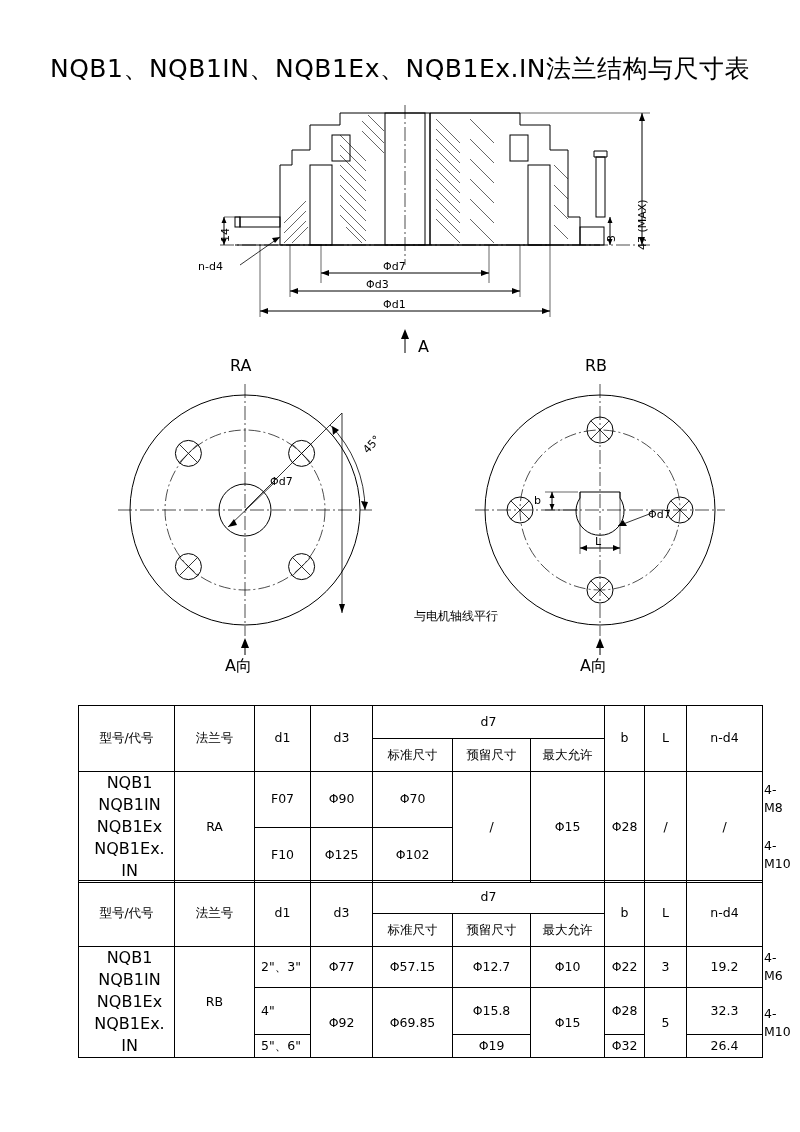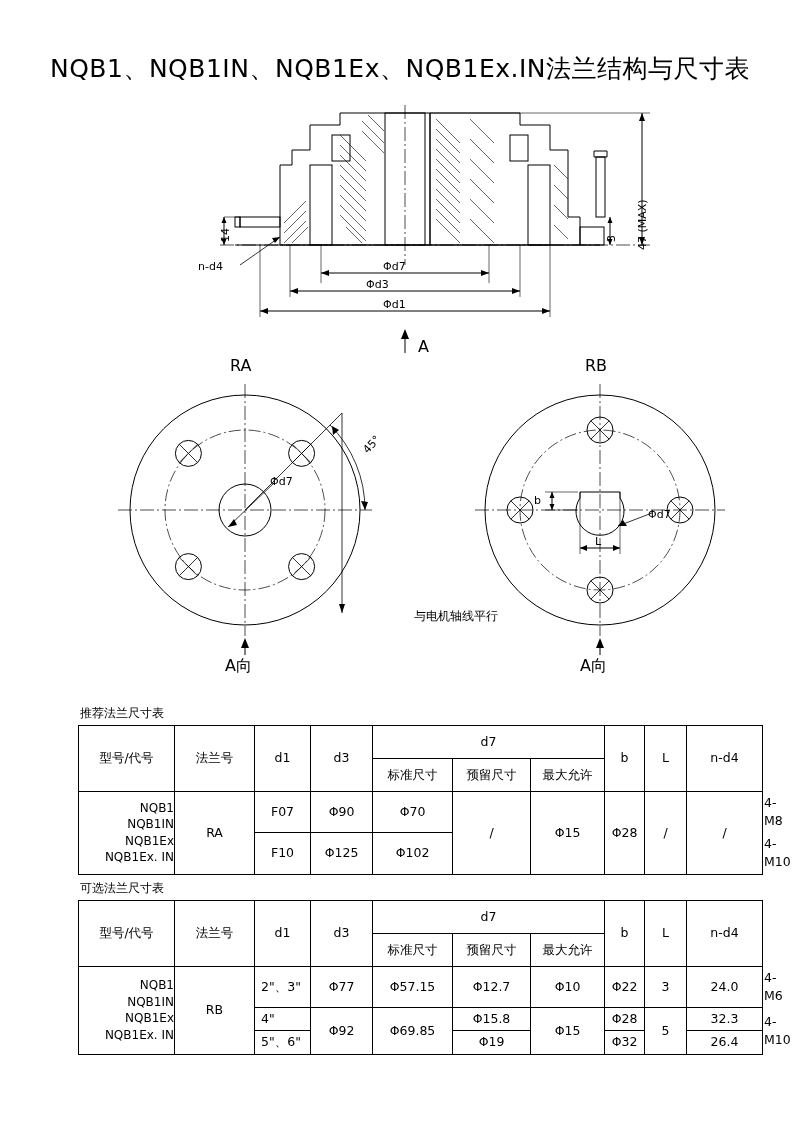--- a/index.html
+++ b/index.html
@@ -92,23 +92,23 @@
     text-align: center;
     vertical-align: middle;
     padding: 2px 1px;
     line-height: 1.45;
   }
   table.flange td.left {
     text-align: left;
     padding-left: 6px;
   }
   .models {
-    font-size: 12px;
+    font-size: 16px;
     line-height: 1.38;
-    text-align: right;
+    text-align: center;
     padding-left: 6px;
     font-family: "DejaVu Sans", sans-serif;
   }
   .hdr-tall { height: 28px; }
 </style>
 </head>
 <body>
 
 <div class="page">
 
@@ -339,21 +339,20 @@
       </g>
     </svg>
     <span class="big-lbl" style="left:115px; top:-14px;">RB</span>
     <span class="lbl" style="left:64px; top:124px;">b</span>
     <span class="lbl" style="left:125px; top:165px;">L</span>
     <span class="lbl" style="left:178px; top:138px;">Φd7</span>
     <span class="big-lbl" style="left:110px; top:286px;">A向</span>
   </div>
 
   <div class="table-wrap" style="top:705px;">
-    <div class="table-caption">推荐法兰尺寸表</div>
     <table class="flange">
       <colgroup>
         <col style="width:96px">
           <col style="width:80px">
           <col style="width:56px">
           <col style="width:62px">
         <col style="width:80px">
           <col style="width:78px">
           <col style="width:74px">
         <col style="width:40px">
@@ -400,21 +399,20 @@
           <td>F10</td>
           <td>Φ125</td>
           <td>Φ102</td>
           <td>4-M10</td>
         </tr>
       </tbody>
     </table>
   </div>
 
   <div class="table-wrap" style="top:880px;">
-    <div class="table-caption">可选法兰尺寸表</div>
     <table class="flange">
       <colgroup>
         <col style="width:96px">
           <col style="width:80px">
           <col style="width:56px">
           <col style="width:62px">
         <col style="width:80px">
           <col style="width:78px">
           <col style="width:74px">
         <col style="width:40px">
@@ -447,21 +445,21 @@
             </div>
           </td>
           <td rowspan="3" style="width:34px">RB</td>
           <td class="left">2"、3"</td>
           <td>Φ77</td>
           <td>Φ57.15</td>
           <td>Φ12.7</td>
           <td>Φ10</td>
           <td>Φ22</td>
           <td>3</td>
-          <td>24.0</td>
+          <td>19.2</td>
           <td>4-M6</td>
         </tr>
         <tr>
           <td class="left">4"</td>
           <td rowspan="2">Φ92</td>
           <td rowspan="2">Φ69.85</td>
           <td>Φ15.8</td>
           <td rowspan="2">Φ15</td>
           <td>Φ28</td>
           <td rowspan="2">5</td>

